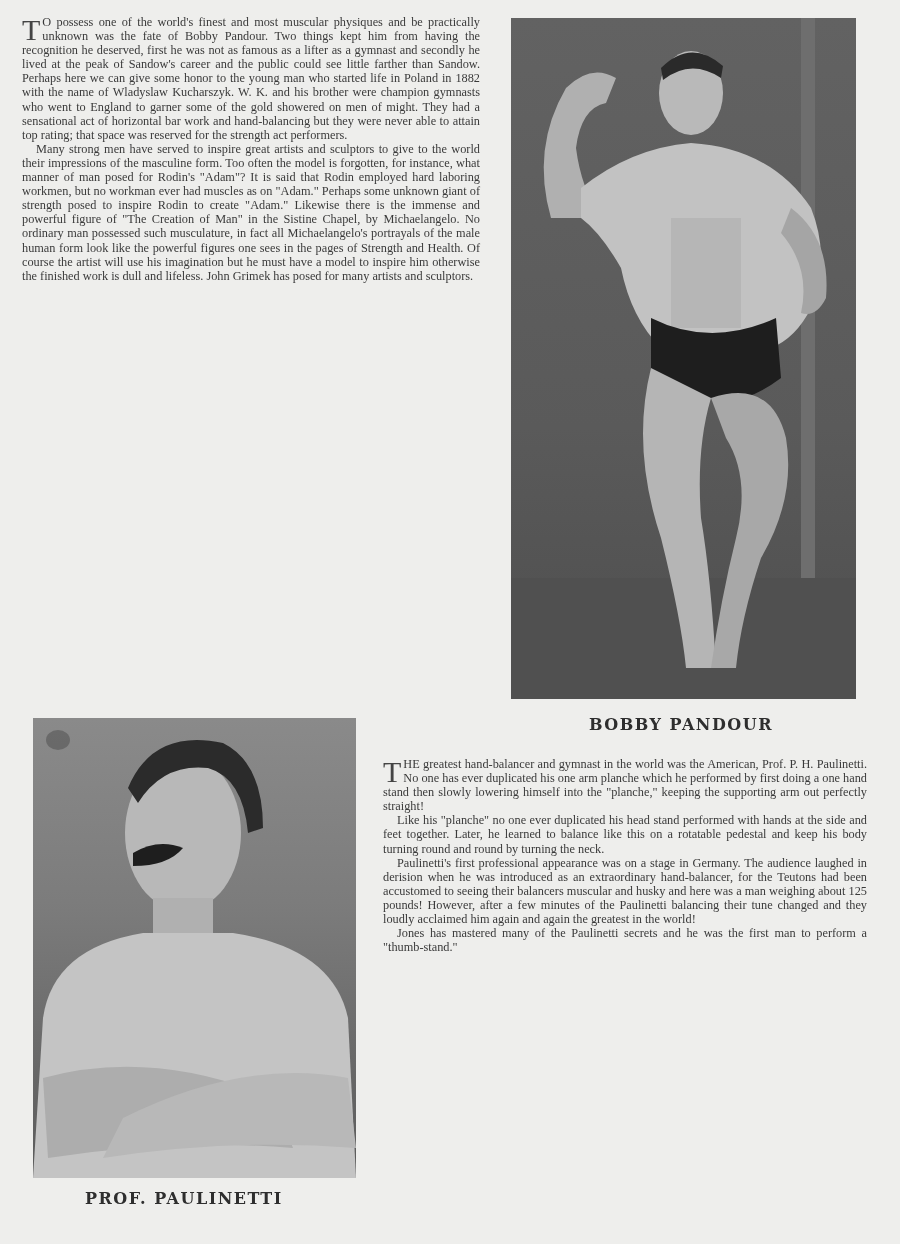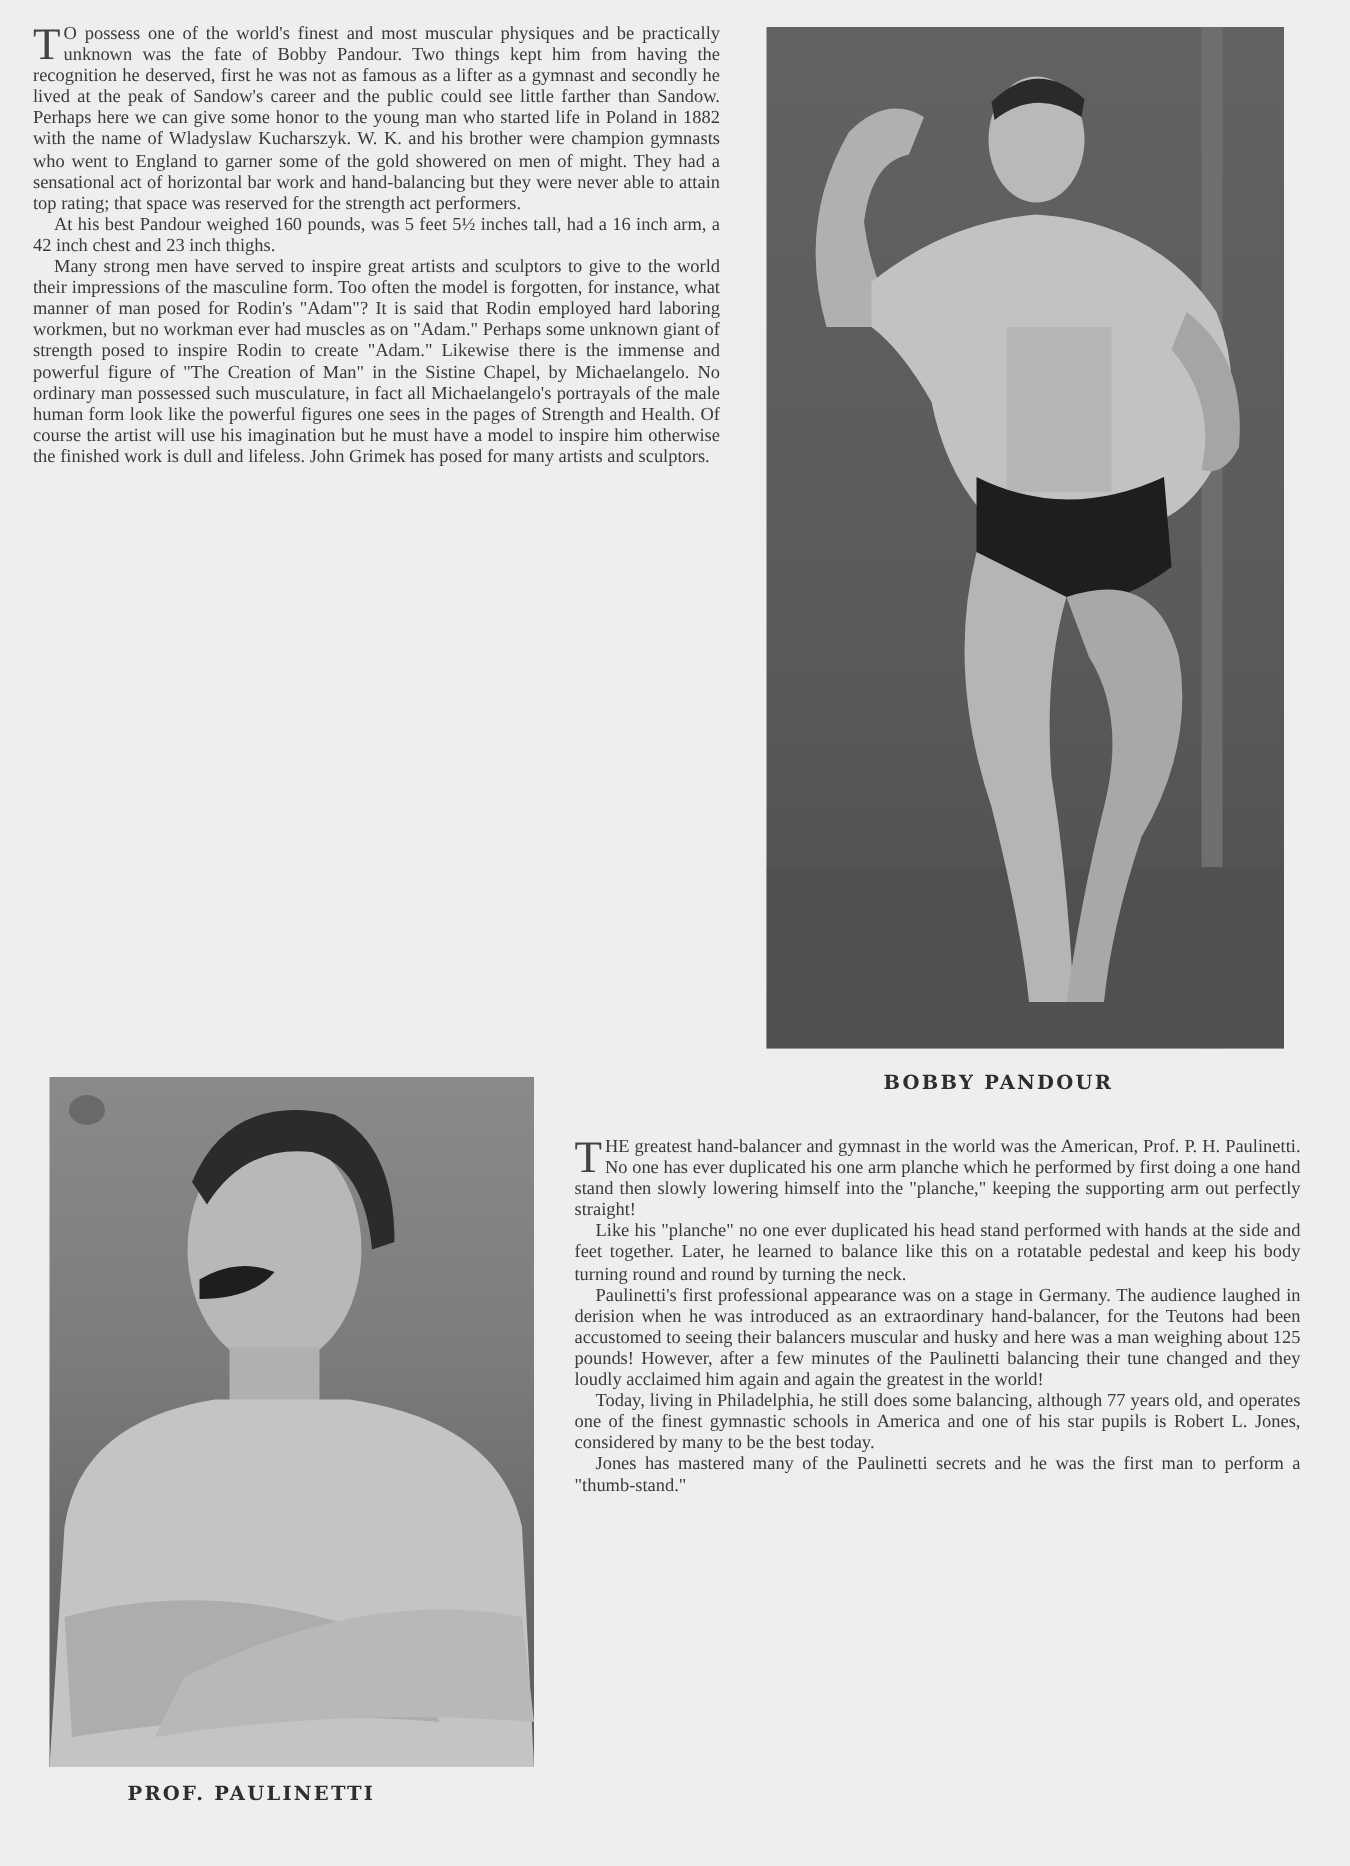--- a/index.html
+++ b/index.html
@@ -33,33 +33,32 @@
     overflow: hidden;
   }
   #photo-pandour { left: 511px; top: 18px; width: 345px; height: 681px;
     background: linear-gradient(180deg, #626262 0%, #5a5a5a 60%, #4e4e4e 100%); }
   #photo-paulinetti { left: 33px; top: 718px; width: 323px; height: 460px;
     background: linear-gradient(180deg, #8a8a8a 0%, #7c7c7c 40%, #5a5a5a 100%); }
   .caption {
     position: absolute;
     font-family: "DejaVu Serif", serif;
     font-weight: bold;
-    font-size: 13px;
+    font-size: 16px;
     letter-spacing: 1.5px;
     color: #2e2e2e;
   }
   #caption-pandour { left: 589px; top: 715px; }
   #caption-paulinetti { left: 85px; top: 1189px; }
 </style>
 </head>
 <body>
 
 <div id="col-left" class="col">
   <p class="first"><span class="dropcap">T</span><span>O possess one of the world's finest and most muscular physiques and be practically unknown was the fate of Bobby Pandour. Two things kept him from having the recognition he deserved, first he was not as famous as a lifter as a gymnast and secondly he lived at the peak of Sandow's career and the public could see little farther than Sandow. Perhaps here we can give some honor to the young man who started life in Poland in 1882 with the name of Wladyslaw Kucharszyk. W. K. and his brother were champion gymnasts who went to England to garner some of the gold showered on men of might. They had a sensational act of horizontal bar work and hand-balancing but they were never able to attain top rating; that space was reserved for the strength act performers.</span></p>
-  <p>At his best Pandour weighed 160 pounds, was 5 feet 5½ inches tall, had a 16 inch arm, a 42 inch chest and 23 inch thighs.</p>
   <p>Many strong men have served to inspire great artists and sculptors to give to the world their impressions of the masculine form. Too often the model is forgotten, for instance, what manner of man posed for Rodin's "Adam"? It is said that Rodin employed hard laboring workmen, but no workman ever had muscles as on "Adam." Perhaps some unknown giant of strength posed to inspire Rodin to create "Adam." Likewise there is the immense and powerful figure of "The Creation of Man" in the Sistine Chapel, by Michaelangelo. No ordinary man possessed such musculature, in fact all Michaelangelo's portrayals of the male human form look like the powerful figures one sees in the pages of Strength and Health. Of course the artist will use his imagination but he must have a model to inspire him otherwise the finished work is dull and lifeless. John Grimek has posed for many artists and sculptors.</p>
 </div>
 
 <div id="photo-pandour" class="photo">
   <svg width="345" height="681" viewBox="0 0 345 681">
     <rect x="290" y="0" width="14" height="681" fill="#6e6e6e"></rect>
     <rect x="0" y="560" width="345" height="121" fill="#505050"></rect>
 
     <ellipse cx="180" cy="75" rx="32" ry="42" fill="#b9b9b9"></ellipse>
     <path d="M150 50 Q180 20 212 48 L210 60 Q180 40 152 62 Z" fill="#2a2a2a"></path>
@@ -96,15 +95,14 @@
     <path d="M10 360 Q120 330 240 380 L260 430 Q140 420 15 440 Z" fill="#adadad"></path>
     <path d="M315 360 Q210 340 90 400 L70 440 Q200 420 323 430 Z" fill="#b8b8b8"></path>
   </svg>
 </div>
 <div id="caption-paulinetti" class="caption">PROF. PAULINETTI</div>
 
 <div id="col-right" class="col">
   <p class="first"><span class="dropcap">T</span><span>HE greatest hand-balancer and gymnast in the world was the American, Prof. P. H. Paulinetti. No one has ever duplicated his one arm planche which he performed by first doing a one hand stand then slowly lowering himself into the "planche," keeping the supporting arm out perfectly straight!</span></p>
   <p>Like his "planche" no one ever duplicated his head stand performed with hands at the side and feet together. Later, he learned to balance like this on a rotatable pedestal and keep his body turning round and round by turning the neck.</p>
   <p>Paulinetti's first professional appearance was on a stage in Germany. The audience laughed in derision when he was introduced as an extraordinary hand-balancer, for the Teutons had been accustomed to seeing their balancers muscular and husky and here was a man weighing about 125 pounds! However, after a few minutes of the Paulinetti balancing their tune changed and they loudly acclaimed him again and again the greatest in the world!</p>
-  <p>Today, living in Philadelphia, he still does some balancing, although 77 years old, and operates one of the finest gymnastic schools in America and one of his star pupils is Robert L. Jones, considered by many to be the best today.</p>
   <p>Jones has mastered many of the Paulinetti secrets and he was the first man to perform a "thumb-stand."</p>
 </div>
 
 </body></html>

